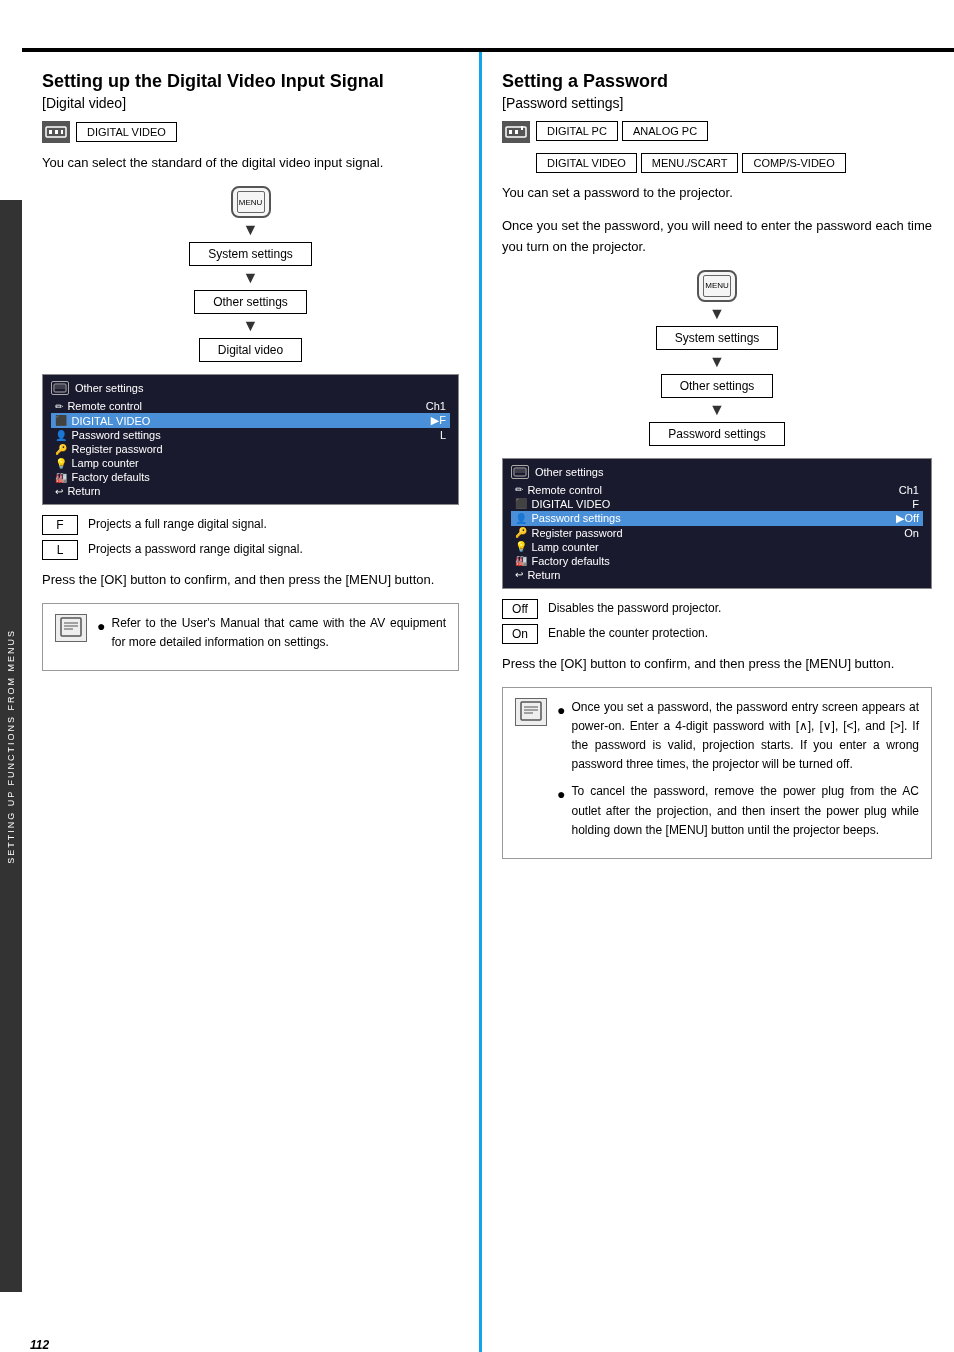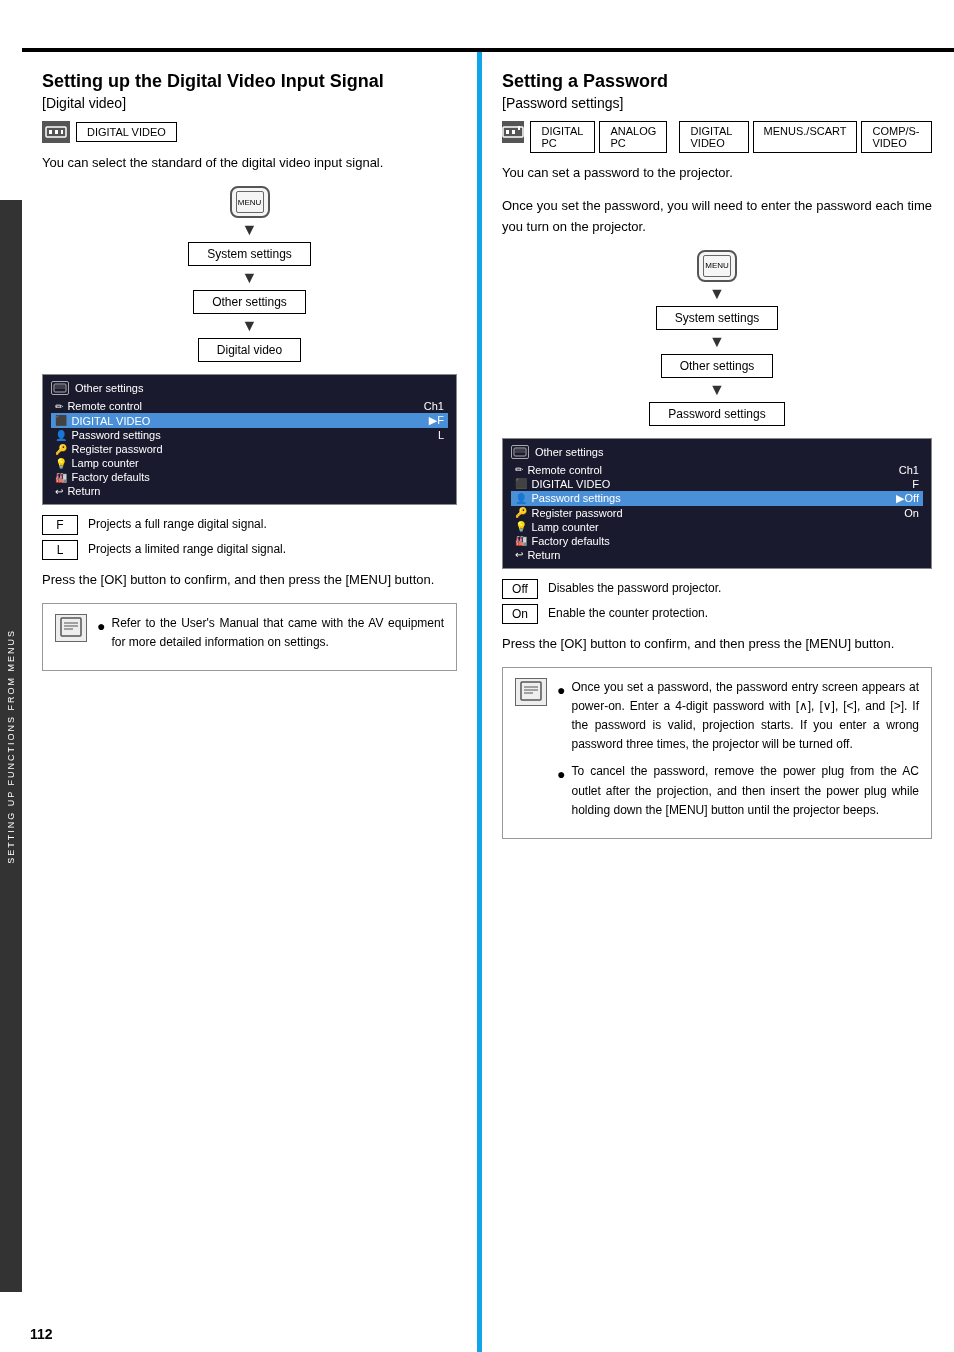--- a/index.html
+++ b/index.html
@@ -38,40 +38,41 @@
       font-size: 9px;
       letter-spacing: 2px;
       writing-mode: vertical-rl;
       transform: rotate(180deg);
       text-transform: uppercase;
     }
 
     
     .page-number {
       position: absolute;
-      bottom: 10px;
+      bottom: 0;
       left: 30px;
-      font-size: 14px;
+      font-size: 12px;
       font-weight: bold;
+      font-style: italic;
     }
 
     
     .main-content {
       margin-left: 22px;
       display: flex;
       flex-direction: row;
       flex: 1;
       border-top: 2px solid #000;
       margin-top: 50px;
     }
 
     
     .left-col {
       width: 460px;
-      border-right: 5px solid #0ea5e9;
+      border-right: 3px solid #0ea5e9;
       padding: 18px 20px;
     }
 
     
     .right-col {
       width: 470px;
       padding: 18px 20px;
     }
 
     
@@ -391,21 +392,21 @@
           <span></span>
         </div>
       </div>
 
       <div class="legend-row">
         <div class="legend-box">F</div>
         <span class="legend-text">Projects a full range digital signal.</span>
       </div>
       <div class="legend-row">
         <div class="legend-box">L</div>
-        <span class="legend-text">Projects a limited range digital signal.</span>
+        <span class="legend-text">Projects a password range digital signal.</span>
       </div>
 
       <p class="desc-text" style="margin-top:10px;">Press the [OK] button to confirm, and then press the [MENU] button.</p>
 
       <div class="note-box">
         <div class="note-icon">
           <svg width="24" height="22" viewBox="0 0 24 22">
             <rect x="2" y="1" width="20" height="18" rx="1" fill="none" stroke="#555" stroke-width="1.5"></rect>
             <line x1="5" y1="6" x2="19" y2="6" stroke="#555" stroke-width="1"></line>
             <line x1="5" y1="9" x2="19" y2="9" stroke="#555" stroke-width="1"></line>
@@ -429,28 +430,28 @@
 
       <div style="display:flex;align-items:flex-start;gap:6px;margin-bottom:10px;">
         <div class="input-icon">
           <svg viewBox="0 0 22 16">
             <rect x="1" y="3" width="20" height="10" rx="1" fill="none" stroke="#fff" stroke-width="1.5"></rect>
             <rect x="4" y="6" width="3" height="4" fill="#fff"></rect>
             <rect x="10" y="6" width="3" height="4" fill="#fff"></rect>
             <rect x="16" y="2" width="2" height="4" fill="#fff"></rect>
           </svg>
         </div>
-        <div style="display:flex;flex-direction:row;gap:12px;">
+        <div style="display:flex;flex-direction:column;gap:12px;">
           <div style="display:flex;gap:4px;">
             <div class="input-btn">DIGITAL PC</div>
             <div class="input-btn">ANALOG PC</div>
           </div>
           <div style="display:flex;gap:4px;">
             <div class="input-btn">DIGITAL VIDEO</div>
-            <div class="input-btn">MENUS./SCART</div>
+            <div class="input-btn">MENU./SCART</div>
             <div class="input-btn">COMP/S-VIDEO</div>
           </div>
         </div>
       </div>
 
       <p class="desc-text">You can set a password to the projector.</p>
       <p class="desc-text">Once you set the password, you will need to enter the password each time you turn on the projector.</p>
 
       <div class="menu-flow">
         <div class="menu-icon">

